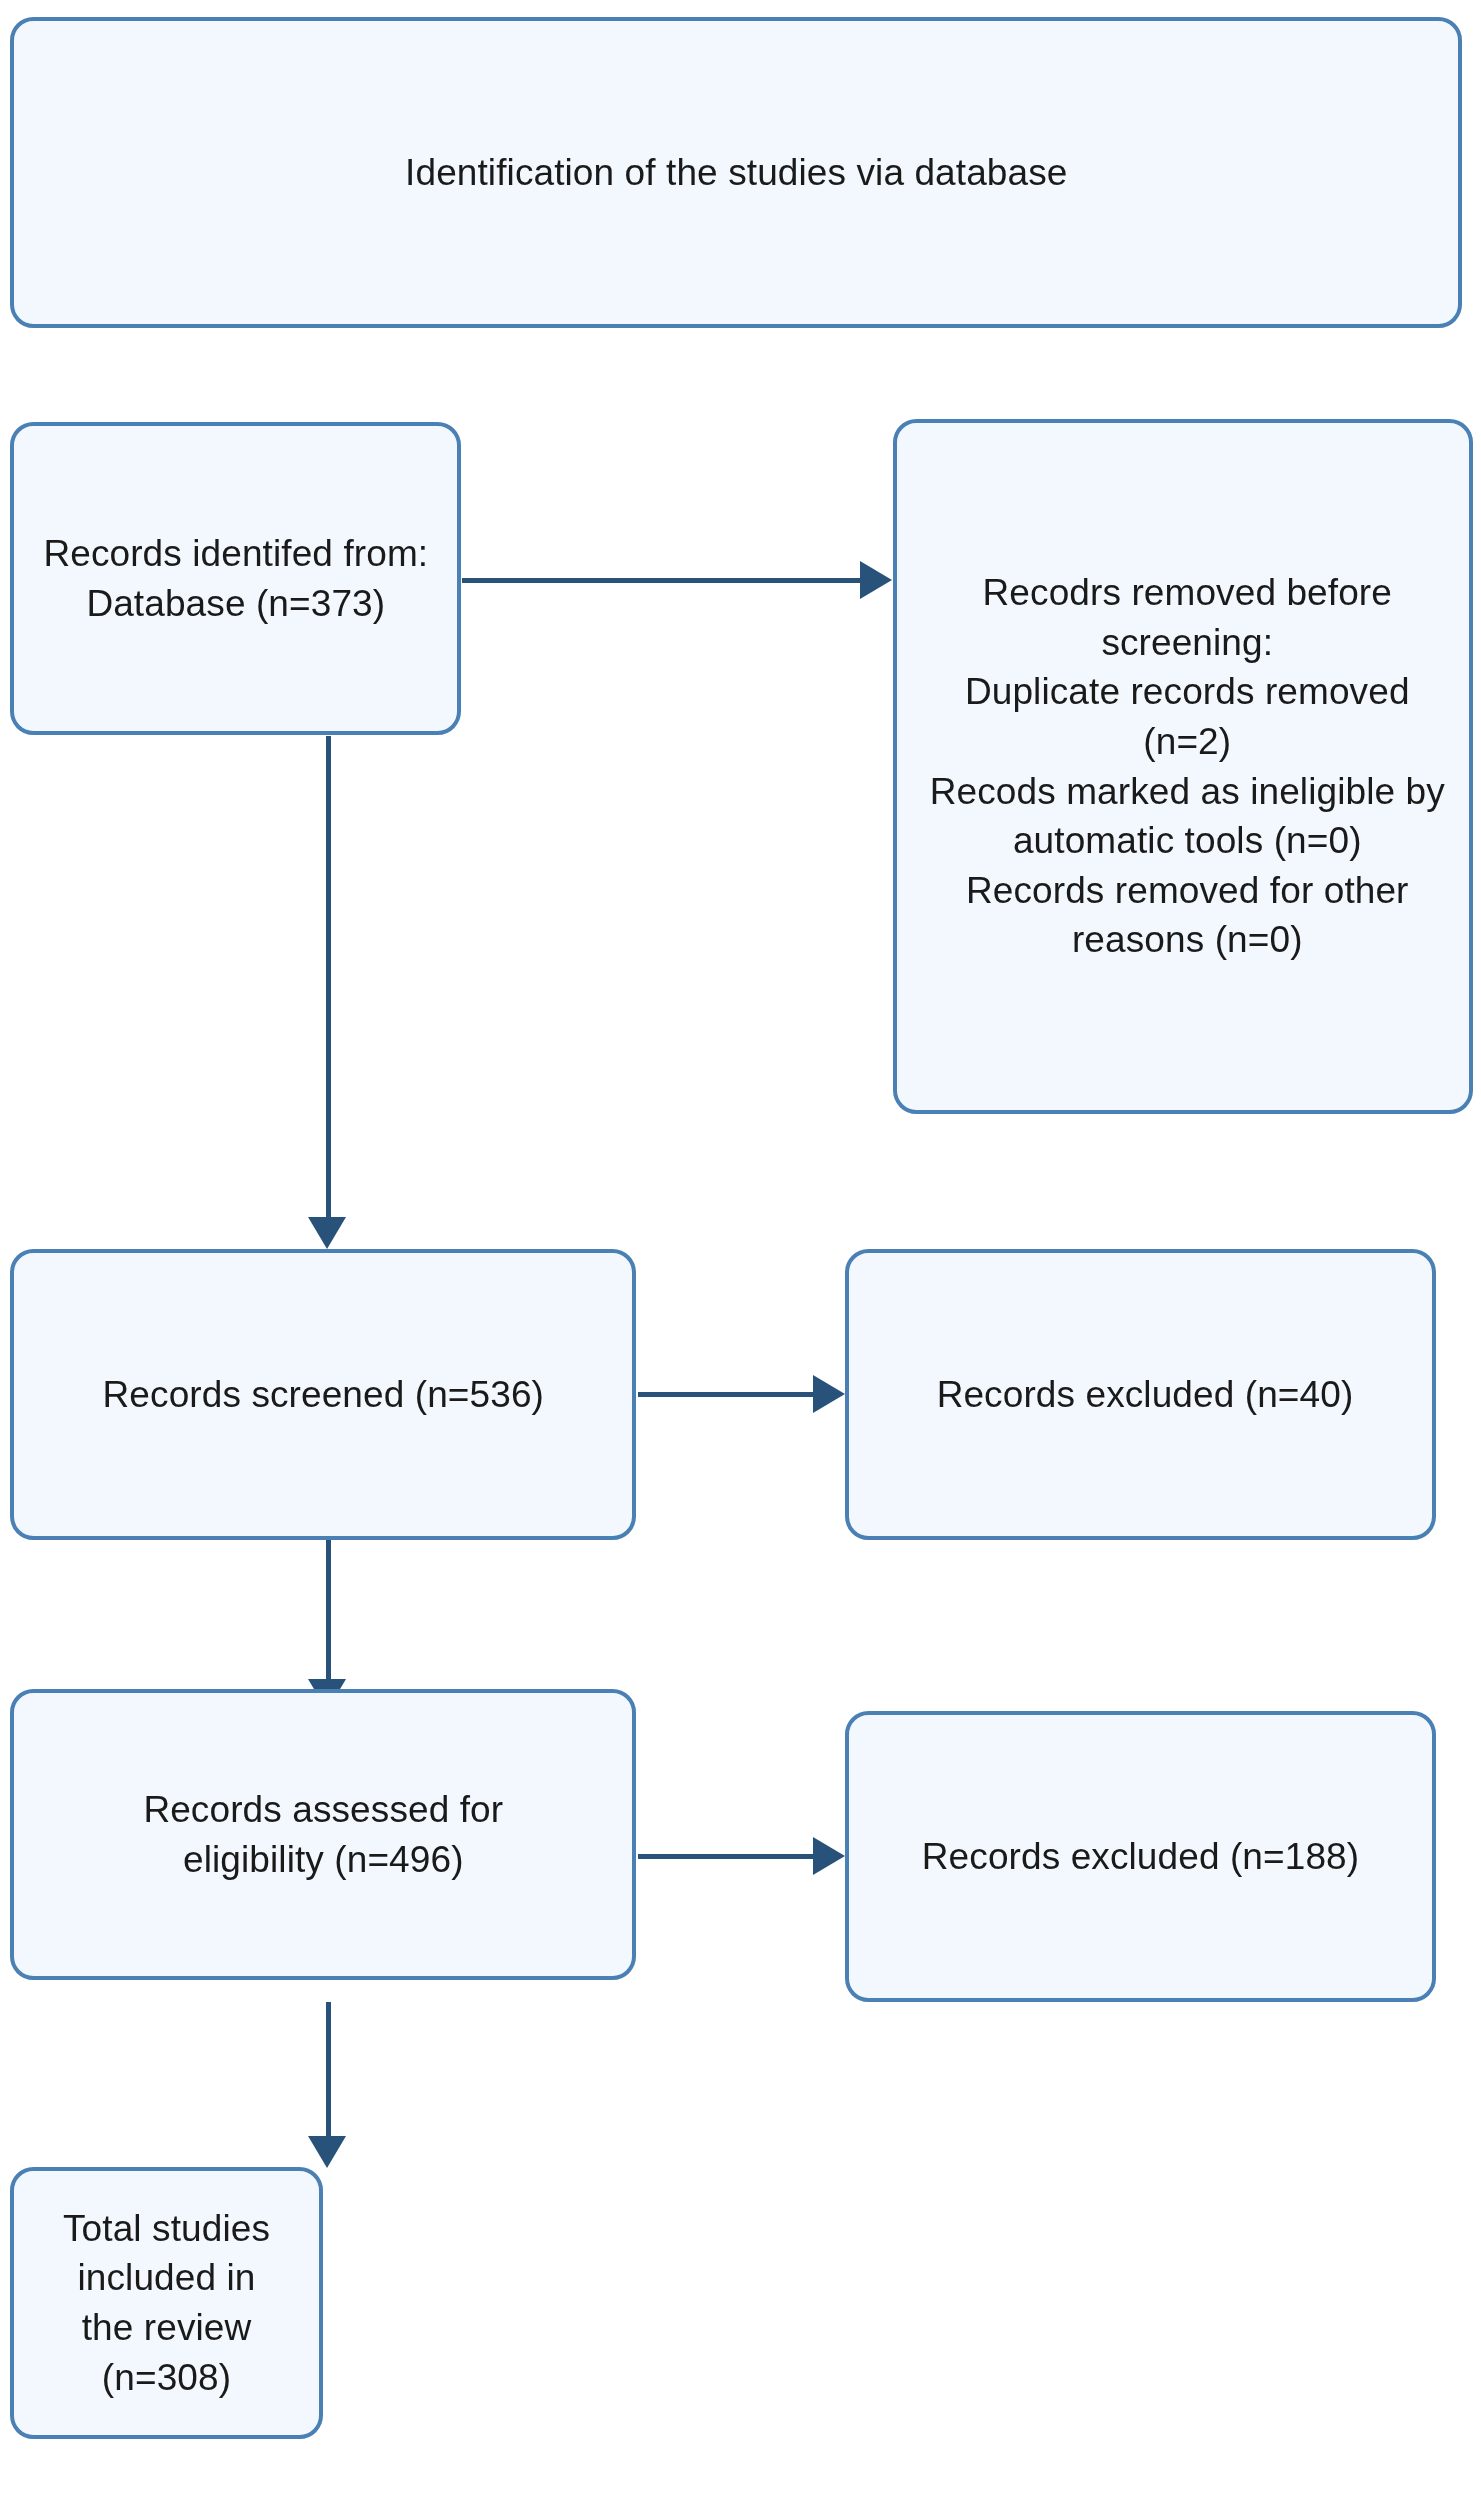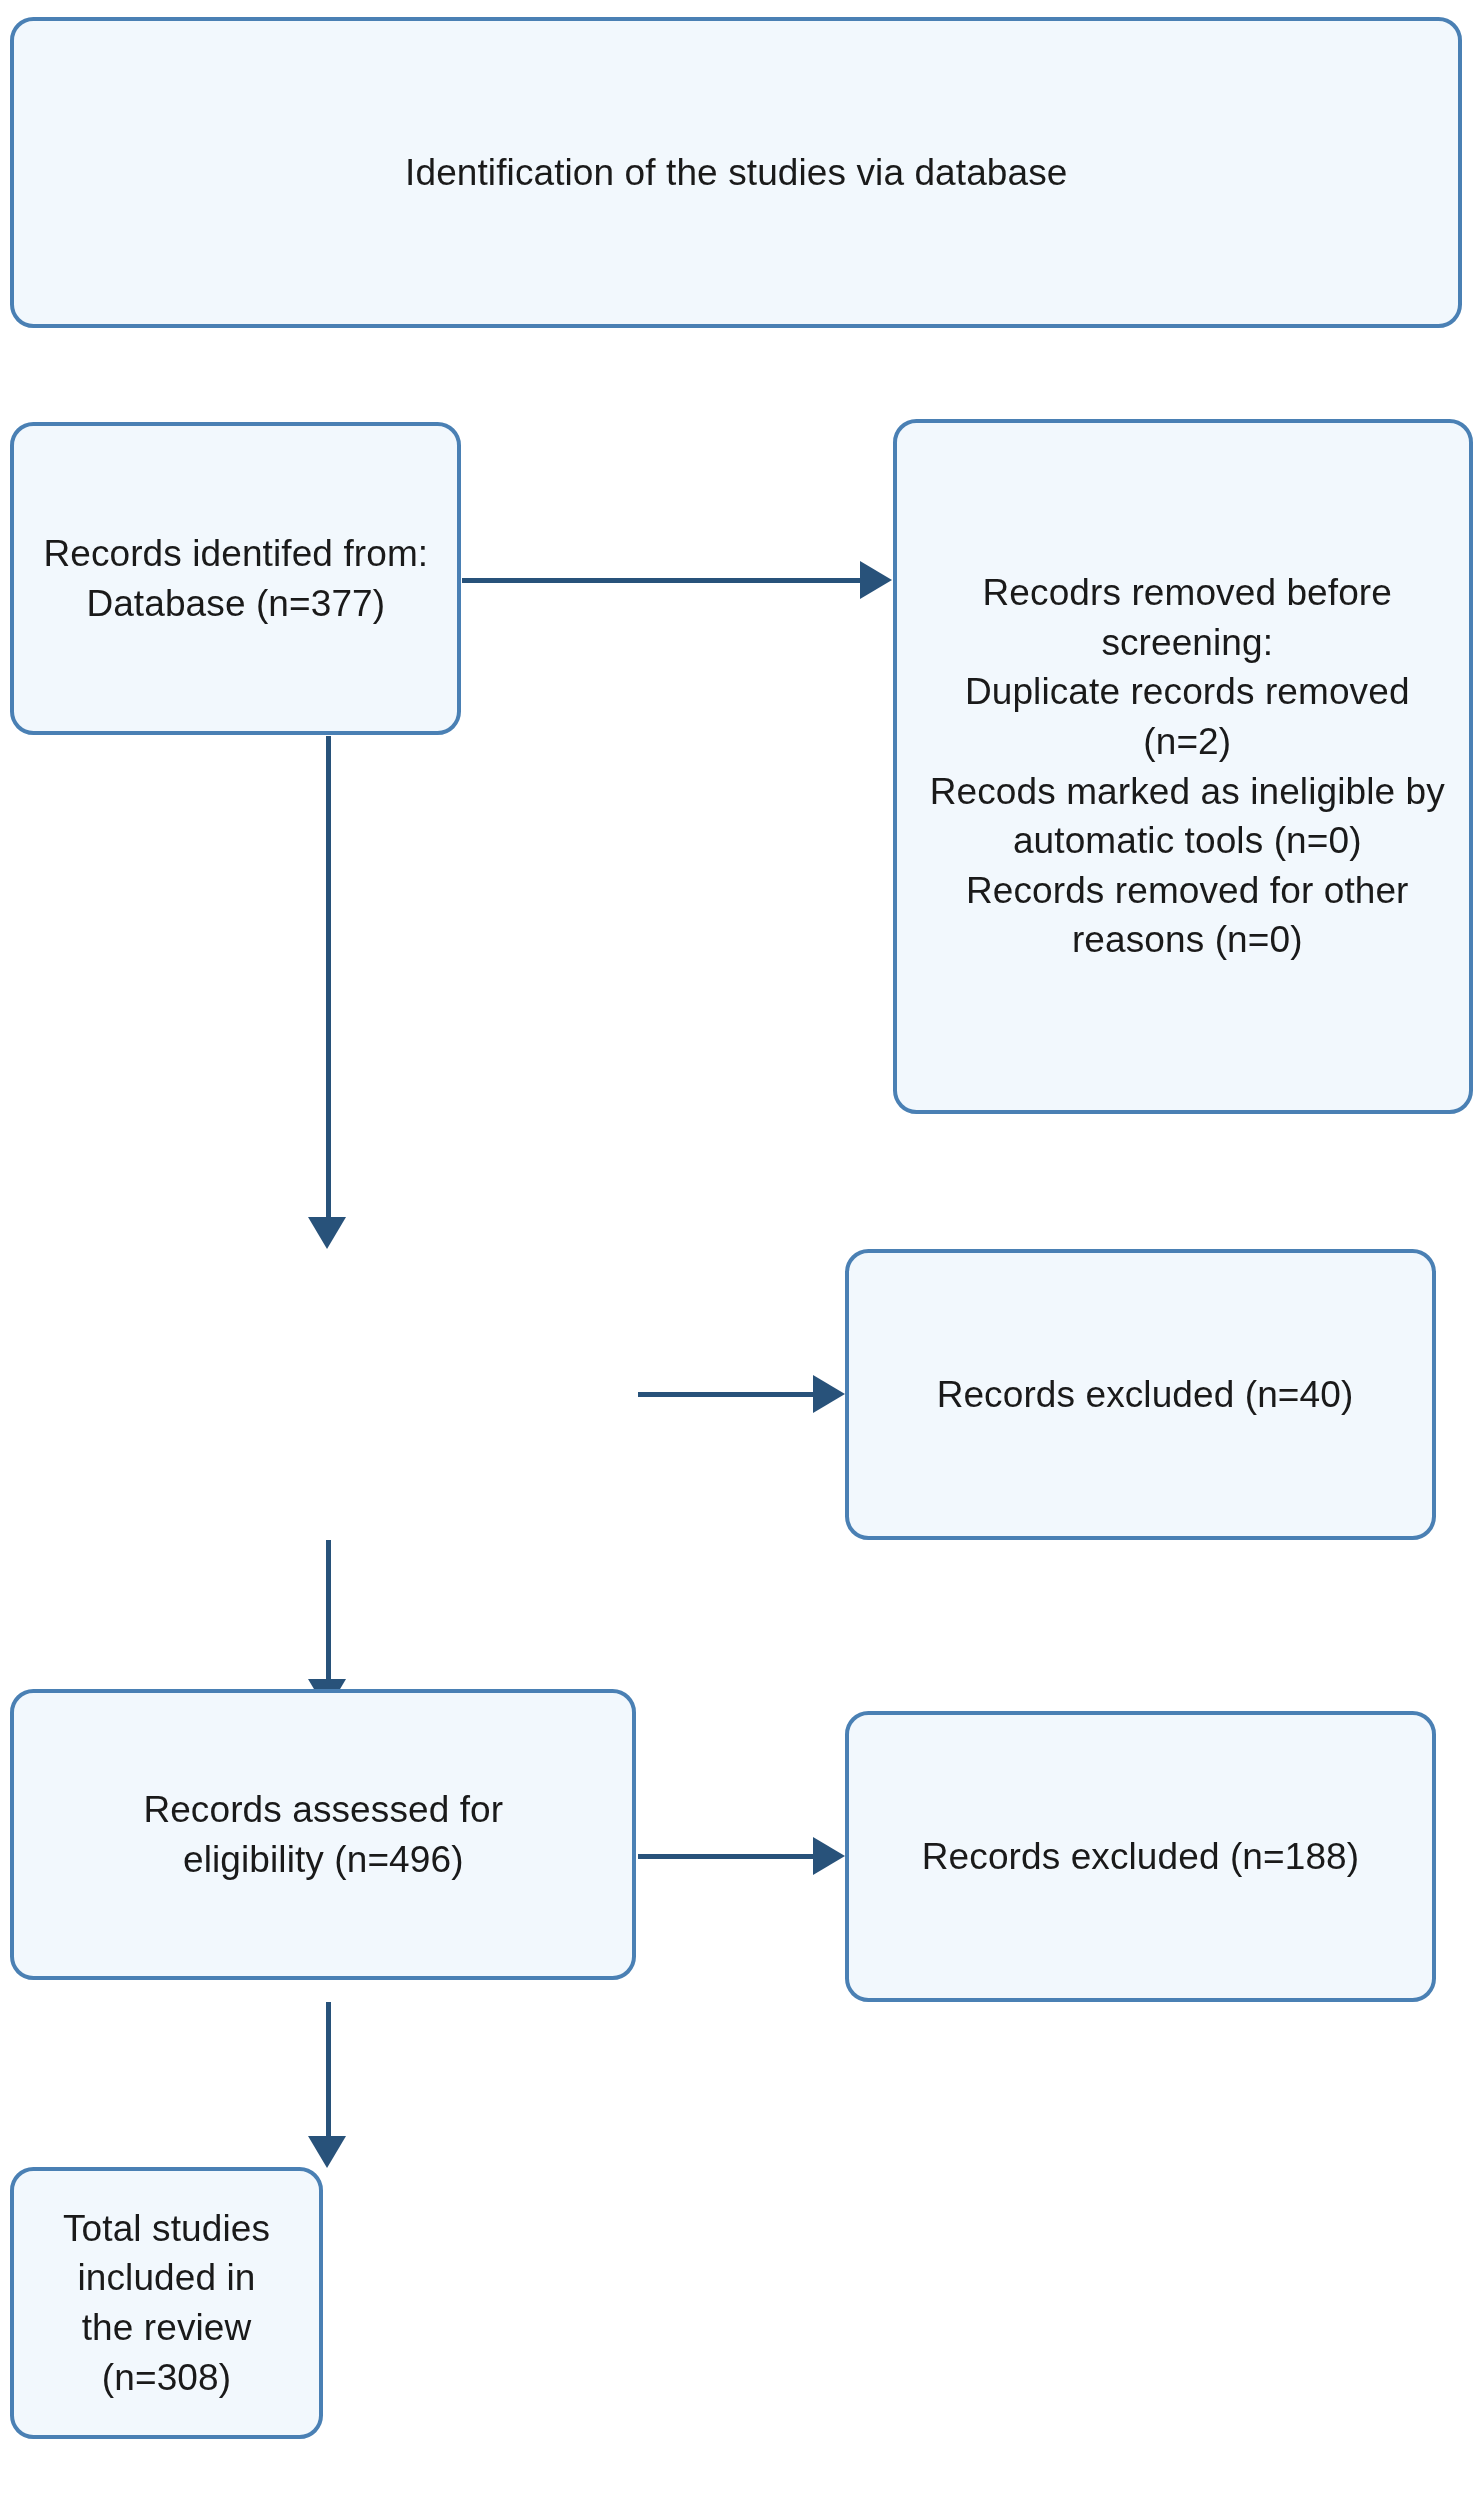--- a/index.html
+++ b/index.html
@@ -90,40 +90,43 @@
 <body>
 
 <div id="canvas">
 
   <div class="node" id="node-title">
     <span class="node-text">Identification of the studies via database</span>
   </div>
 
   <div class="node" id="node-identified">
     <span class="node-text">Records identifed from:
-Database (n=377)</span>
+Database (n=373)</span>
   </div>
 
   <div class="node left-align" id="node-removed">
     <span class="node-text">Recodrs removed before screening:
 Duplicate records removed (n=2)
 Recods marked as ineligible by automatic tools (n=0)
 Records removed for other reasons (n=0)</span>
   </div>
 
   <div class="connector">
     <div class="conn-line-h" style="left:462px; top:578px; width:398px;"></div>
     <div class="arrowhead-right" style="left:860px; top:561px;"></div>
   </div>
 
   <div class="connector">
     <div class="conn-line-v" style="left:326px; top:736px; height:481px;"></div>
     <div class="arrowhead-down" style="left:308px; top:1217px;"></div>
   </div>
 
+  <div class="node" id="node-screened">
+    <span class="node-text">Records screened (n=536)</span>
+  </div>
 
   <div class="node" id="node-excluded-1">
     <span class="node-text">Records excluded (n=40)</span>
   </div>
 
   <div class="connector">
     <div class="conn-line-h" style="left:638px; top:1392px; width:176px;"></div>
     <div class="arrowhead-right" style="left:813px; top:1375px;"></div>
   </div>
 

